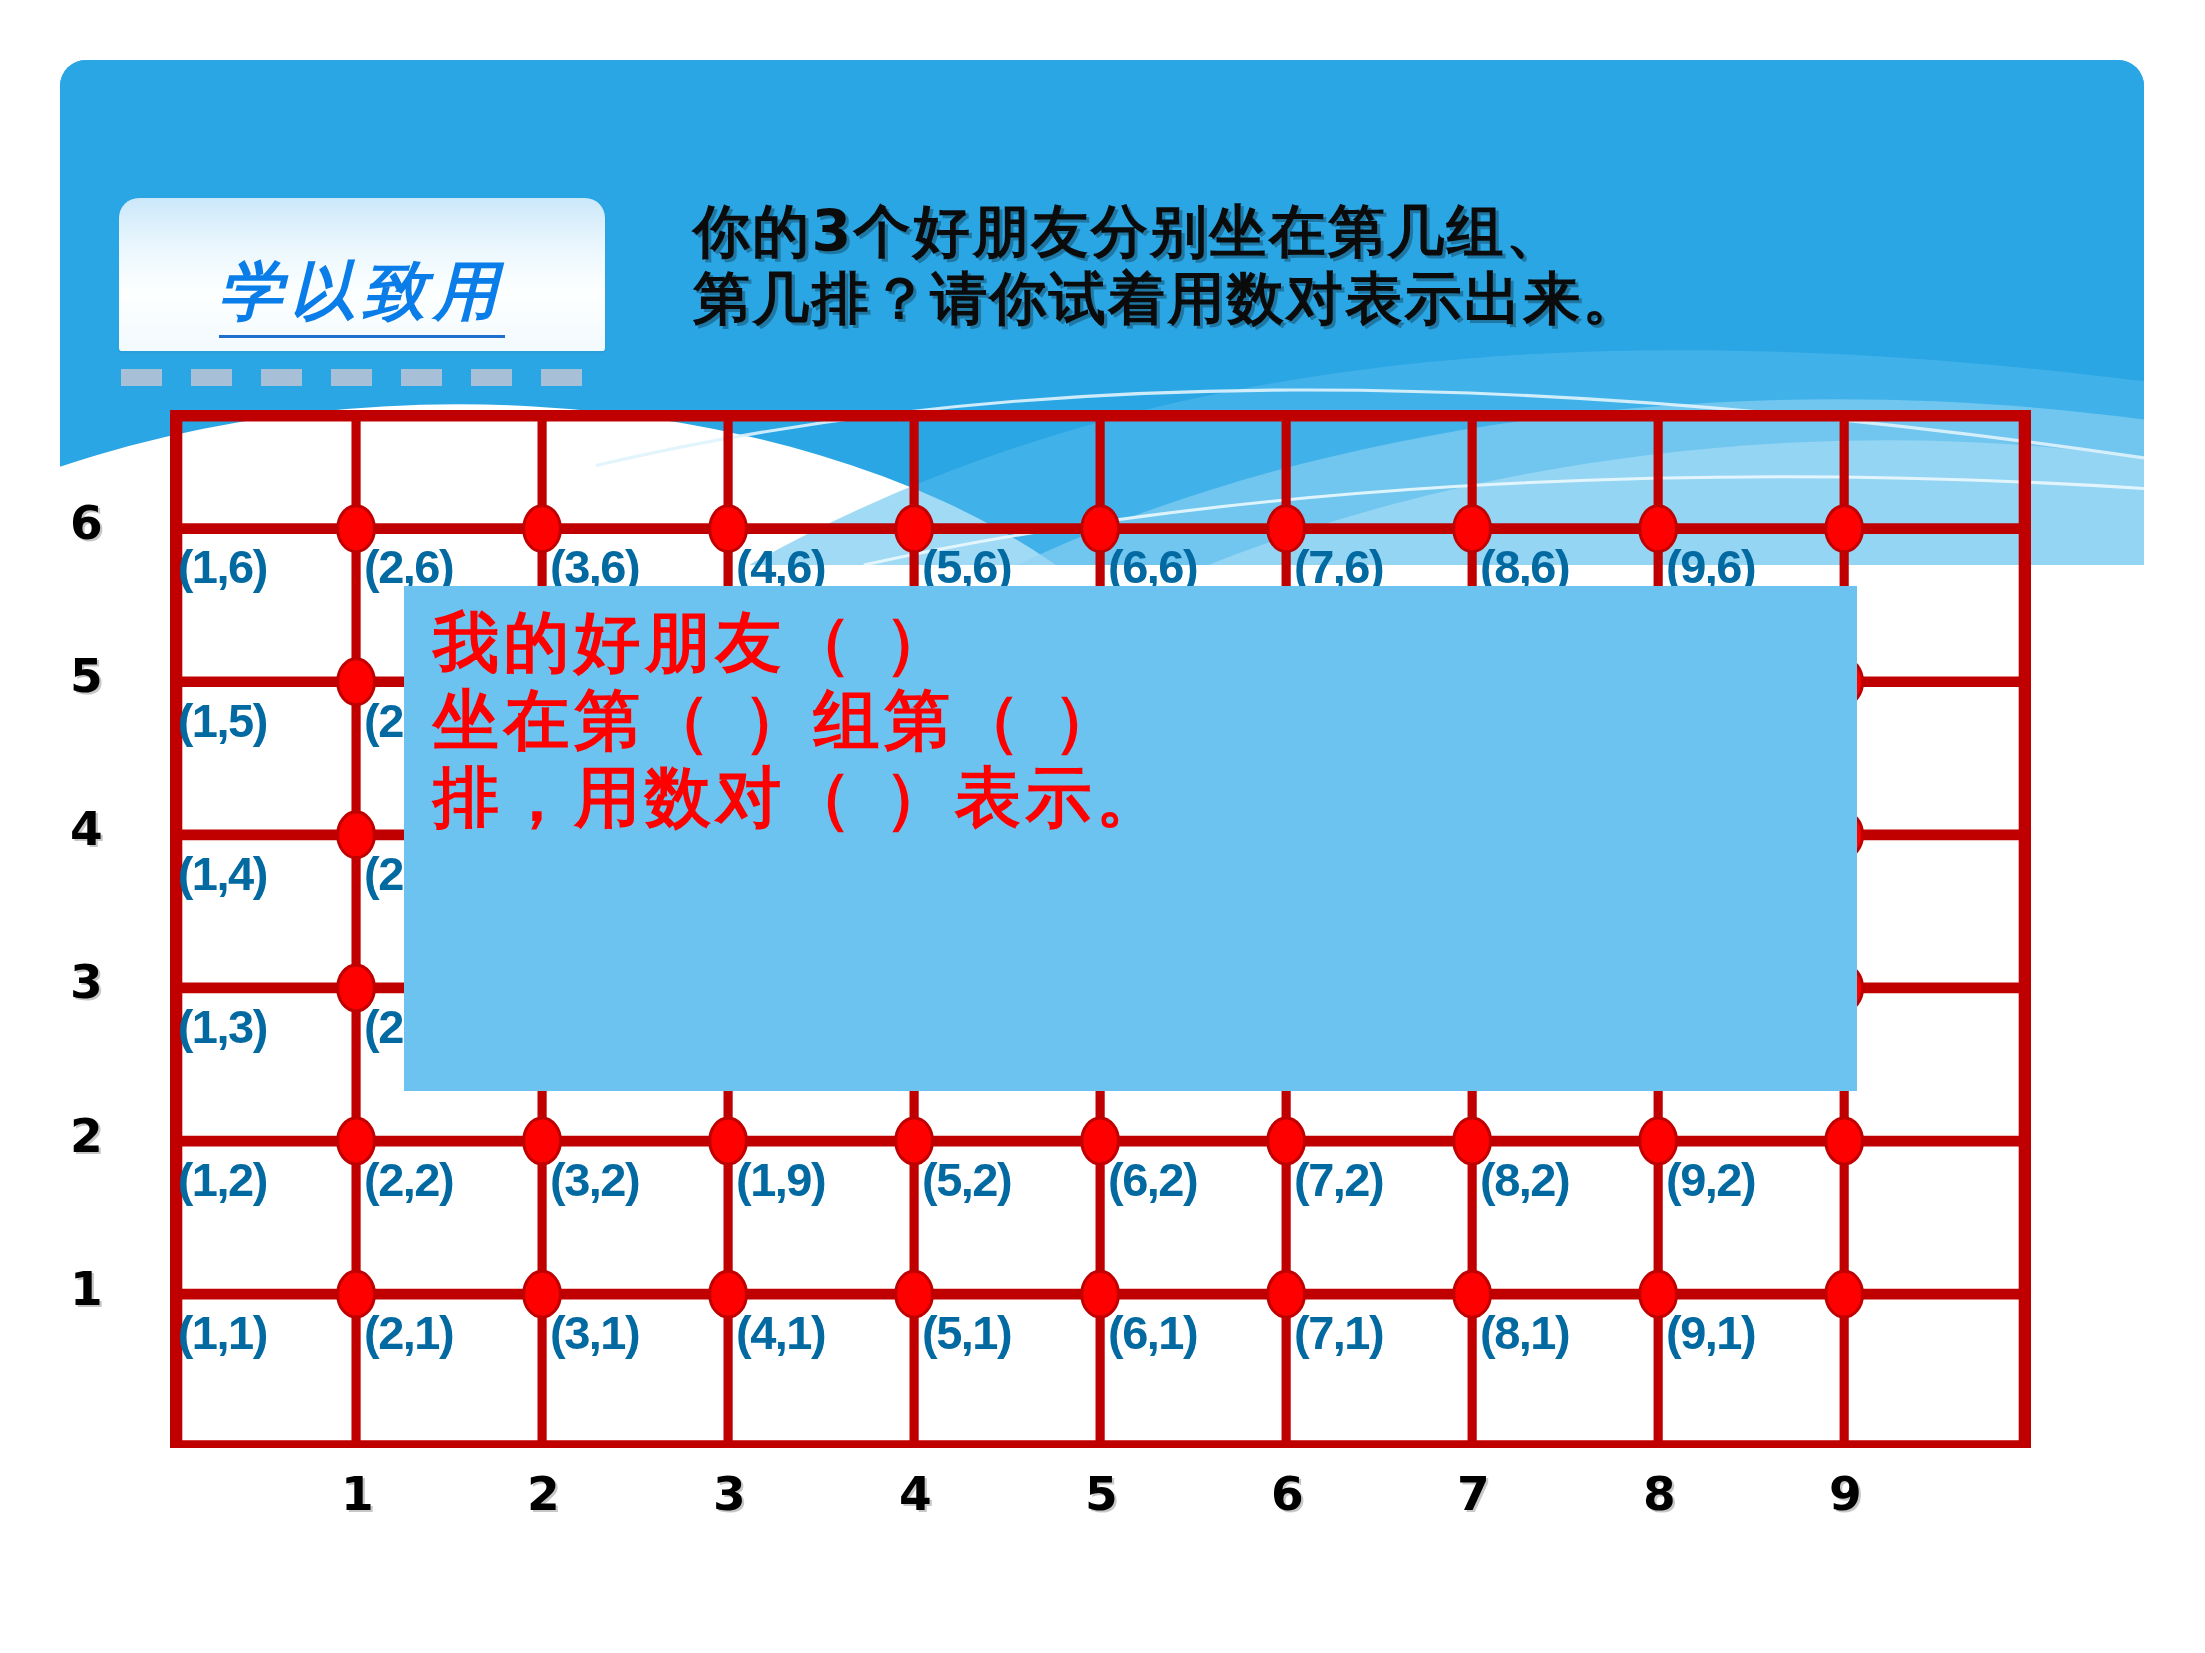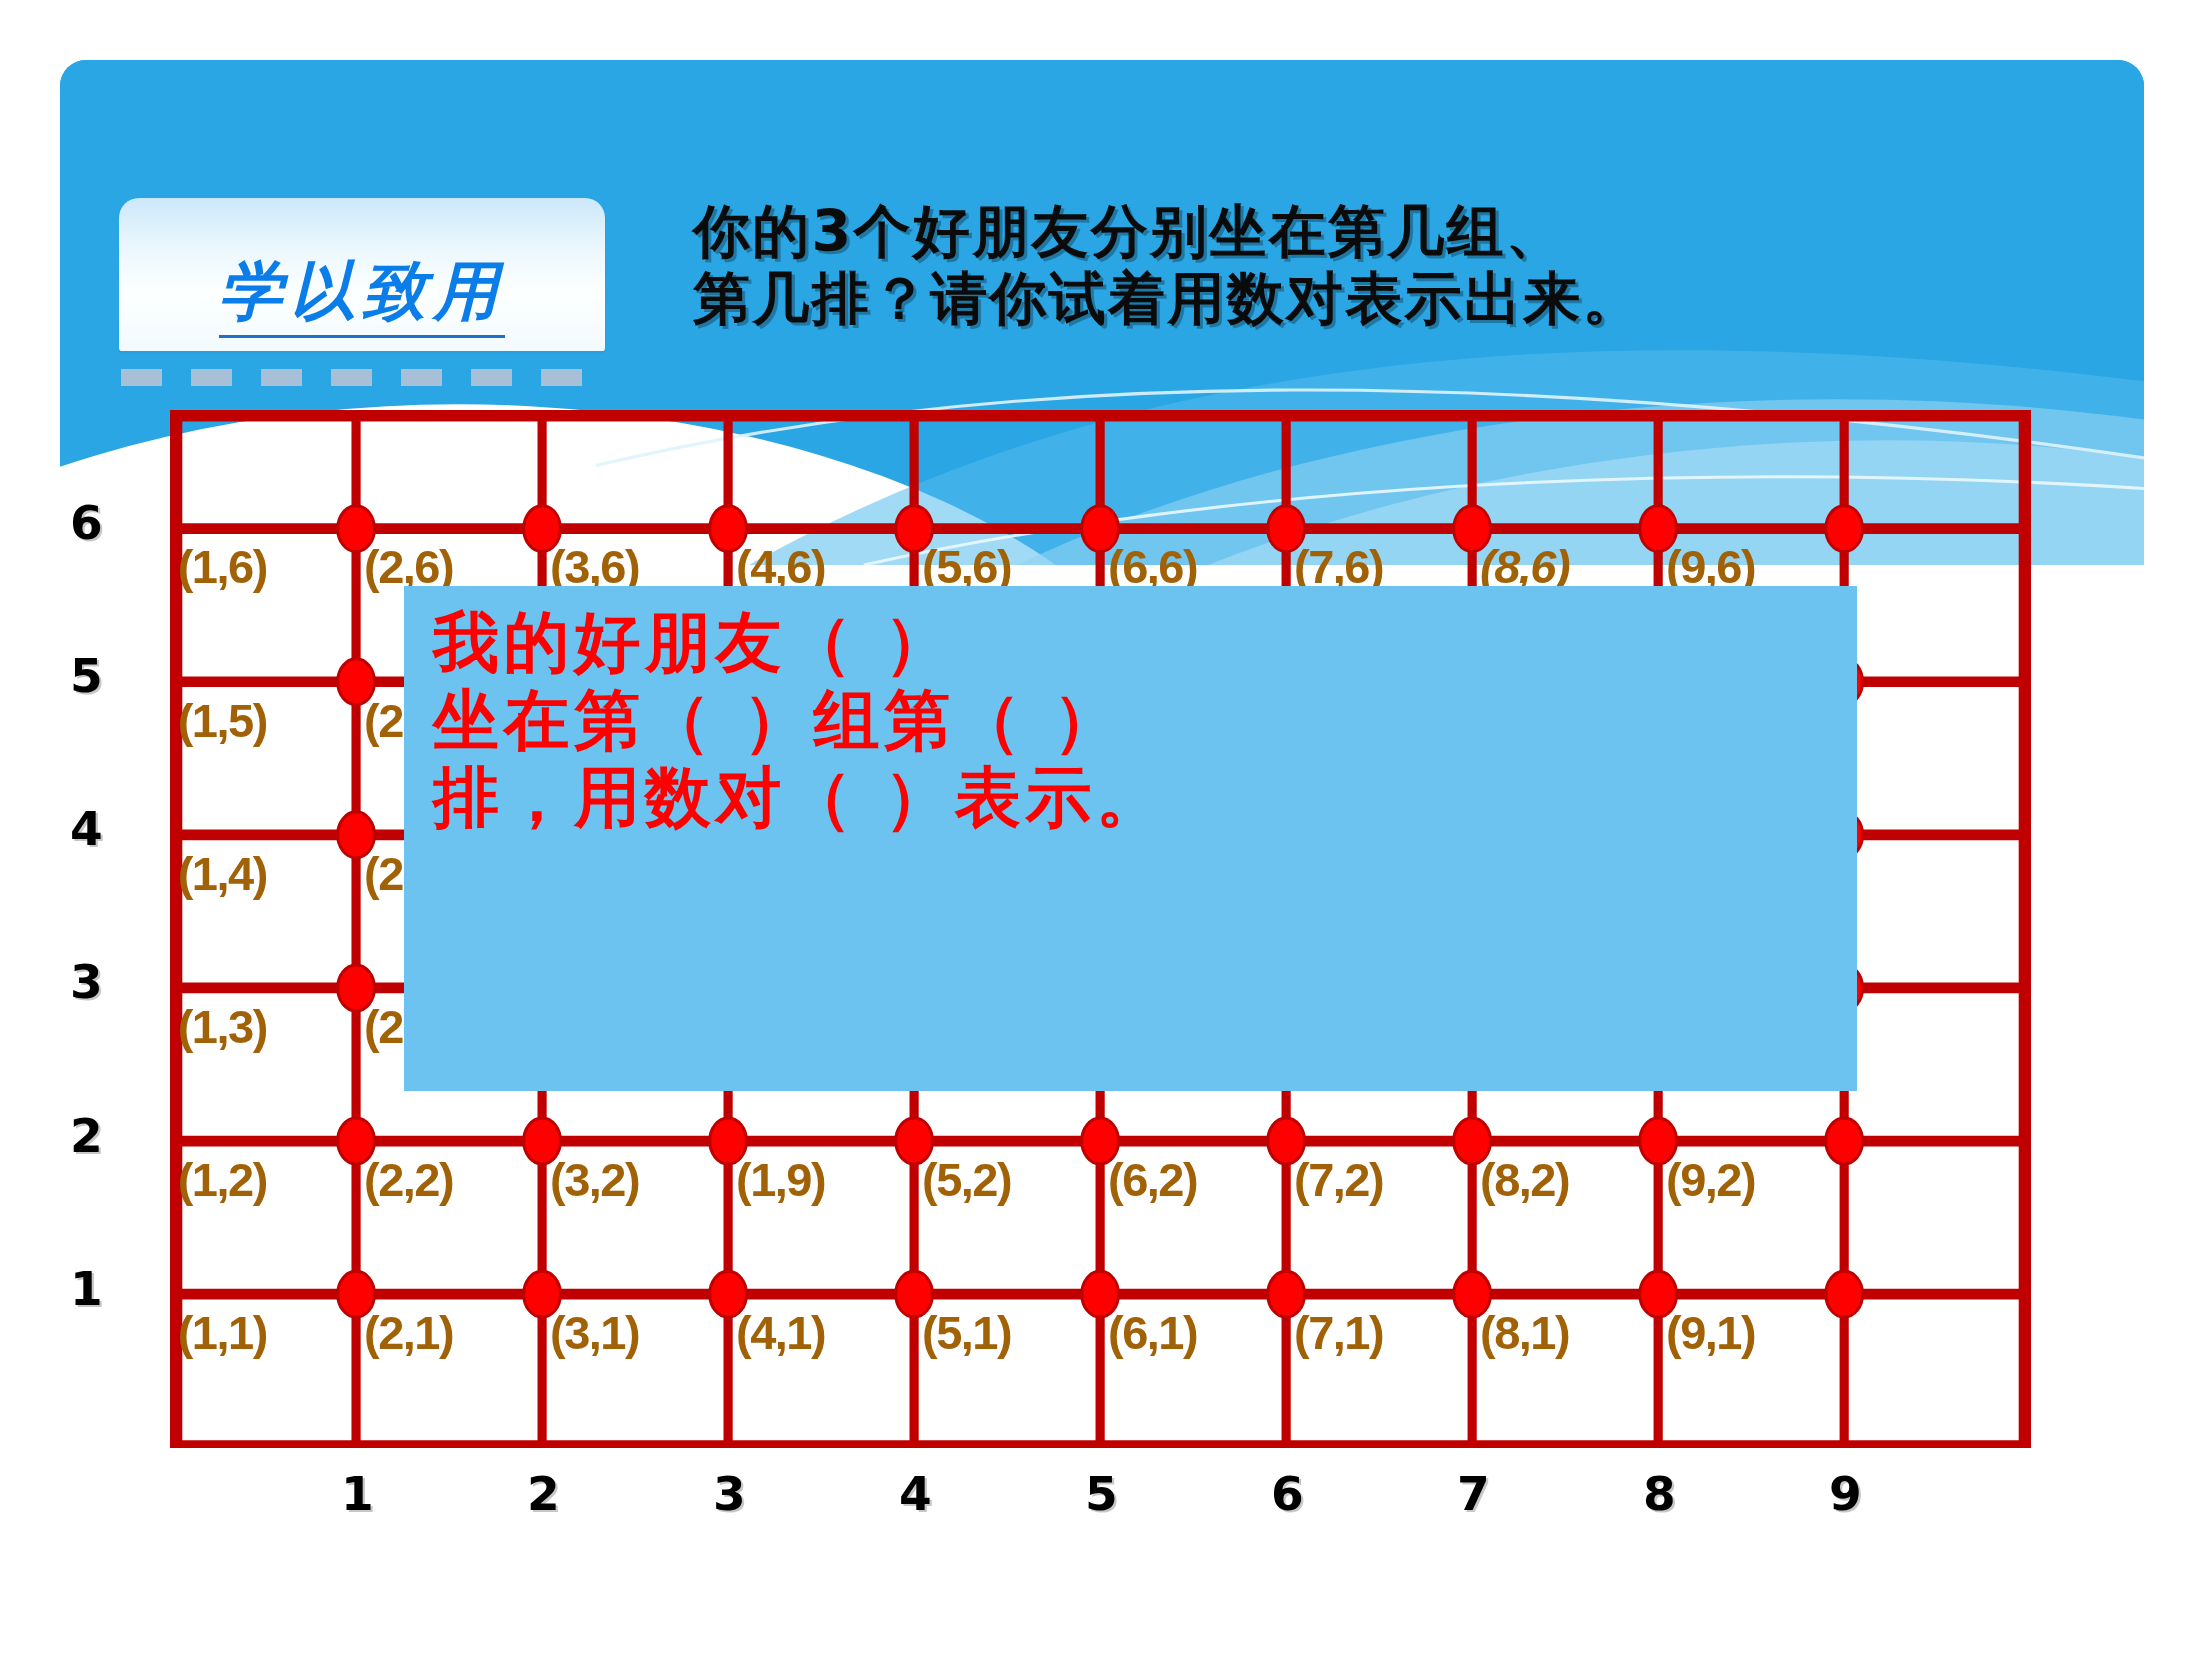--- a/index.html
+++ b/index.html
@@ -74,21 +74,21 @@
     left:170px; top:410px;
     width:1861px; height:1038px;
   }
   #grid-svg{position:absolute;left:0;top:0;}
 
   .coord-cell{
     position:absolute;
     font-family:"Liberation Sans", sans-serif;
     font-size:47px;
     font-weight:bold;
-    color:#a16207;
+    color:#0369a1;
     white-space:nowrap;
     text-shadow:2.3px 2.3px 0 rgba(255,255,255,0.0);
     letter-spacing:-1.5px;
   }
   .axis-num{
     position:absolute;
     font-family:"DejaVu Sans", sans-serif;
     font-size:47px;
     font-weight:bold;
     color:#000000;
@@ -223,21 +223,21 @@
       <ellipse cx="2187" cy="955" rx="24" ry="30" fill="#FF0000" stroke="#C00000" stroke-width="4"></ellipse>
       <ellipse cx="2187" cy="1155" rx="24" ry="30" fill="#FF0000" stroke="#C00000" stroke-width="4"></ellipse>
     </svg>
 <div class="coord-cell" style="left: 7.7px; top: 129px; width: 175px;">(1,6)</div>
     <div class="coord-cell" style="left: 194px; top: 129px; width: 175px;">(2,6)</div>
     <div class="coord-cell" style="left: 380px; top: 129px; width: 175px;">(3,6)</div>
     <div class="coord-cell" style="left: 566px; top: 129px; width: 175px;">(4,6)</div>
     <div class="coord-cell" style="left: 752px; top: 129px; width: 175px;">(5,6)</div>
     <div class="coord-cell" style="left: 938px; top: 129px; width: 175px;">(6,6)</div>
     <div class="coord-cell" style="left: 1124px; top: 129px; width: 175px;">(7,6)</div>
-    <div class="coord-cell" style="left: 1310px; top: 129px; width: 175px; font-style: italic;">(8,6)</div>
+    <div class="coord-cell" style="left: 1310px; top: 129px; width: 175px;">(8,6)</div>
     <div class="coord-cell" style="left: 1496px; top: 129px; width: 175px;">(9,6)</div>
     <div class="coord-cell" style="left: 7.7px; top: 283px; width: 175px;">(1,5)</div>
     <div class="coord-cell" style="left: 194px; top: 283px; width: 175px;">(2,5)</div>
     <div class="coord-cell" style="left: 380px; top: 283px; width: 175px;">(3,5)</div>
     <div class="coord-cell" style="left: 566px; top: 283px; width: 175px;">(4,5)</div>
     <div class="coord-cell" style="left: 752px; top: 283px; width: 175px;">(5,5)</div>
     <div class="coord-cell" style="left: 938px; top: 283px; width: 175px;">(6,5)</div>
     <div class="coord-cell" style="left: 1124px; top: 283px; width: 175px;">(7,5)</div>
     <div class="coord-cell" style="left: 1310px; top: 283px; width: 175px;">(8,5)</div>
     <div class="coord-cell" style="left: 1496px; top: 283px; width: 175px;">(9,5)</div>

